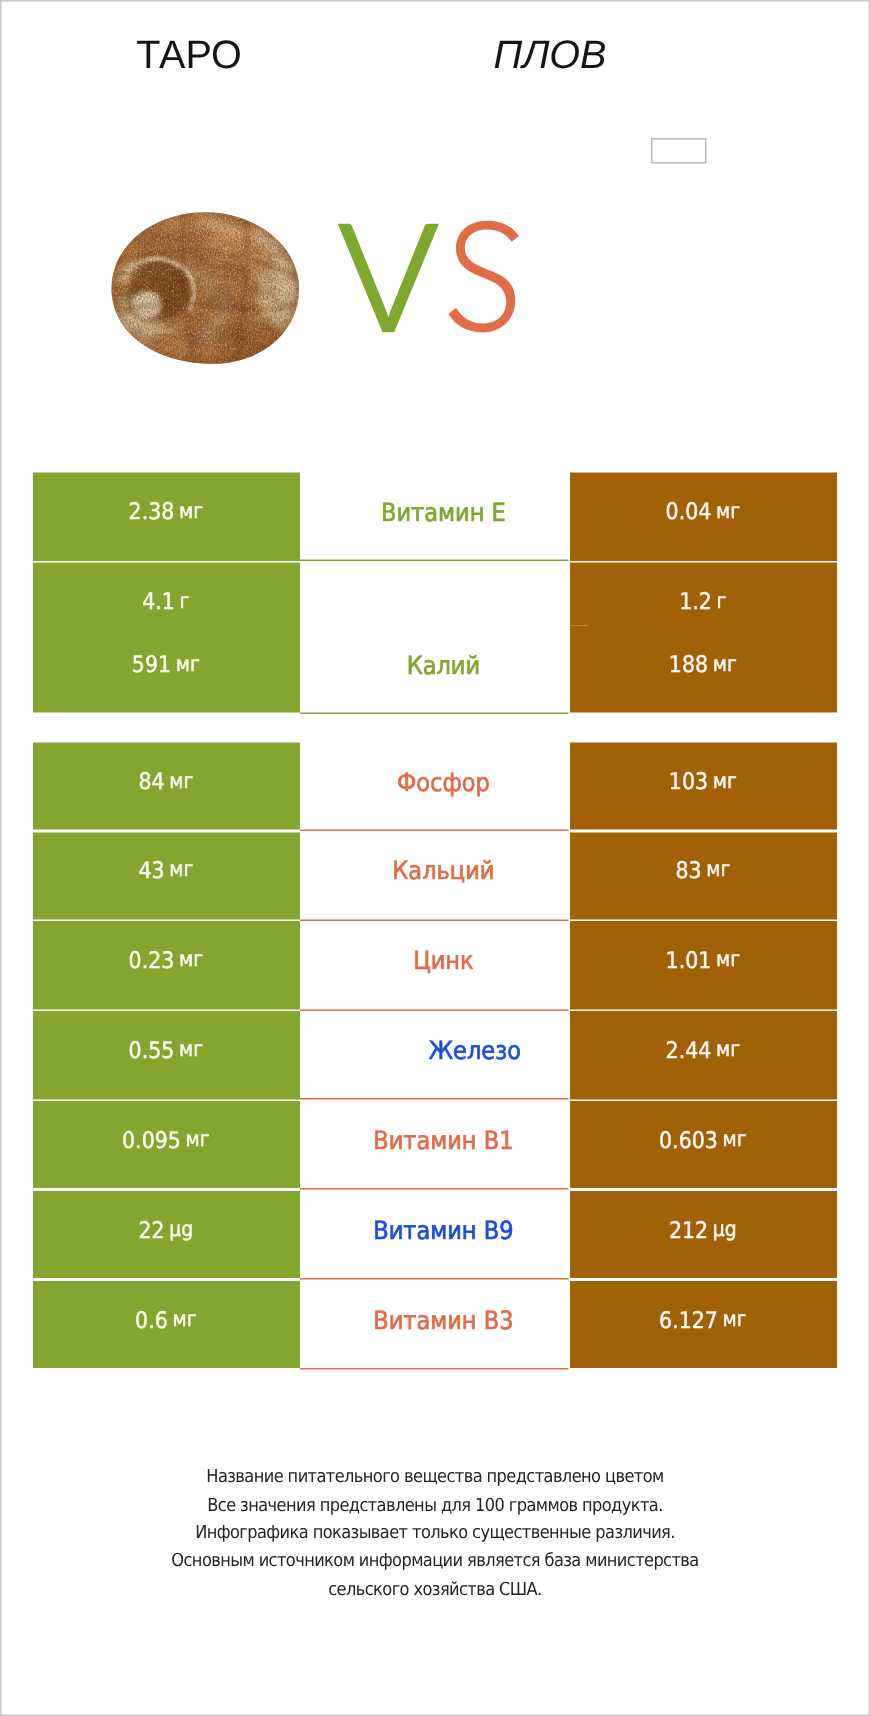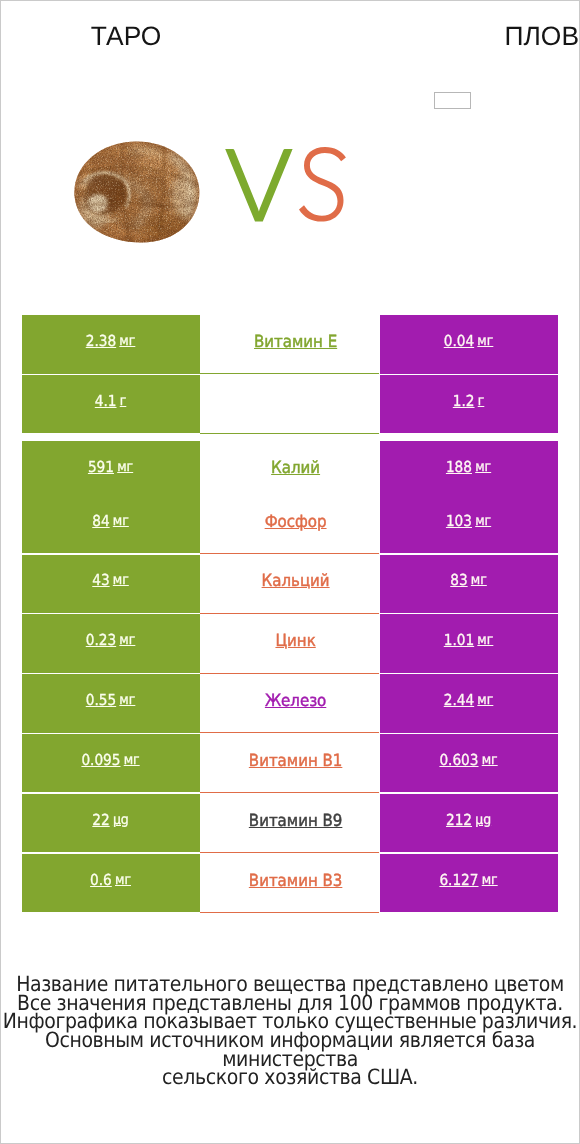--- a/index.html
+++ b/index.html
@@ -12,45 +12,45 @@
     overflow:hidden;
   }
   .page{
     position:absolute;left:0;top:0;width:578px;height:1142px;
     border:1px solid #cacaca;background:#fff;
   }
   
   .titles{position:absolute;left:0;top:0;width:578px;height:60px;}
   .title{position:absolute;top:21.5px;font-size:26.4px;line-height:26.4px;color:#151515;white-space:nowrap;}
   .title-left{left:0px;width:250px;text-align:center;}
-  .title-right{left:328px;width:250px;text-align:right;}
+  .title-right{left:328px;width:250px;text-align:left;font-style:italic;}
 
   
   .hero{position:absolute;left:0;top:60px;width:578px;height:250px;}
   .taro-img{position:absolute;left:73px;top:80px;width:126px;height:102px;}
   .vs{position:absolute;left:220.9px;top:83.9px;}
   .broken-img{position:absolute;left:433px;top:31.3px;width:37.4px;height:17.1px;box-sizing:border-box;border:1px solid #b7b7b7;background:#fff;}
 
   
   .table{position:absolute;left:0;top:0;width:578px;}
   .row{position:absolute;left:0;width:578px;height:58.3px;}
-  .cell{position:absolute;top:0;height:58.3px;box-sizing:border-box;display:flex;align-items:center;justify-content:center;text-decoration:underline;}
+  .cell{position:absolute;top:0;height:58.3px;box-sizing:border-box;display:flex;align-items:center;justify-content:center;}
   .cell>*{position:relative;top:-3.4px;}
   .cell-left{left:20.5px;width:178.1px;background:#82a62f;color:#fcffee;}
-  .cell-right{left:378.5px;width:178.1px;background:#a21caf;color:#fff8f3;}
+  .cell-right{left:378.5px;width:178.1px;background:#a16207;color:#fff8f3;}
   .cell-mid{left:198.6px;width:192px;background:#fff;}
   .rowline{position:absolute;left:198.6px;width:179.9px;top:58.2px;height:1px;}
   .num{font-family:"DejaVu Sans Condensed","DejaVu Sans",sans-serif;font-size:15.2px;font-weight:400;-webkit-text-stroke:0.3px currentColor;}
   .unit{font-family:"DejaVu Sans Condensed","DejaVu Sans",sans-serif;font-size:13.9px;font-weight:400;-webkit-text-stroke:0.3px currentColor;margin-left:3.2px;}
   .label{font-family:"DejaVu Sans Condensed","DejaVu Sans",sans-serif;font-size:16.7px;font-weight:400;-webkit-text-stroke:0.45px currentColor;}
 
   
   .footer{position:absolute;left:0;top:974px;width:578px;text-align:center;
     font-family:"DejaVu Sans Condensed","DejaVu Sans",sans-serif;
-    font-size:21px;line-height:18.65px;letter-spacing:-0.38px;color:#222;}
+    font-size:12px;line-height:18.65px;letter-spacing:-0.38px;color:#222;}
 </style>
 </head>
 <body>
 
 <div class="page">
 
   <div class="titles">
     <div class="title title-left">ТАРО</div>
     <div class="title title-right">ПЛОВ</div>
   </div>
@@ -156,21 +156,21 @@
         <div class="cell cell-left">
           <span class="num">4.1</span>
           <span class="unit">г</span>
         </div>
         <div class="rowline" style="background:#82a62f;"></div>
         <div class="cell cell-right">
           <span class="num">1.2</span>
           <span class="unit">г</span>
         </div>
       </div>
-      <div class="row" style="top: 440px;">
+      <div class="row" style="top: 416px;">
         <div class="cell cell-left">
           <span class="num">591</span>
           <span class="unit">мг</span>
         </div>
         <div class="cell cell-mid" style="color:#82a62f;">
           <span class="label">Калий</span>
         </div>
         <div class="rowline" style="background:#82a62f;"></div>
         <div class="cell cell-right">
           <span class="num">188</span>
@@ -217,21 +217,21 @@
         <div class="cell cell-right">
           <span class="num">1.01</span>
           <span class="unit">мг</span>
         </div>
       </div>
       <div class="row" style="top: 673.28px;">
         <div class="cell cell-left">
           <span class="num">0.55</span>
           <span class="unit">мг</span>
         </div>
-        <div class="cell cell-mid" style="color:#a21caf;">
+        <div class="cell cell-mid" style="color:#1d4ed8;margin-left:21px;">
           <span class="label">Железо</span>
         </div>
         <div class="rowline" style="background:#e06c48;"></div>
         <div class="cell cell-right">
           <span class="num">2.44</span>
           <span class="unit">мг</span>
         </div>
       </div>
       <div class="row" style="top: 733.11px;">
         <div class="cell cell-left">
@@ -245,21 +245,21 @@
         <div class="cell cell-right">
           <span class="num">0.603</span>
           <span class="unit">мг</span>
         </div>
       </div>
       <div class="row" style="top: 792.94px;">
         <div class="cell cell-left">
           <span class="num">22</span>
           <span class="unit">µg</span>
         </div>
-        <div class="cell cell-mid" style="color:#404040;">
+        <div class="cell cell-mid" style="color:#1d4ed8;">
           <span class="label">Витамин В9</span>
         </div>
         <div class="rowline" style="background:#e06c48;"></div>
         <div class="cell cell-right">
           <span class="num">212</span>
           <span class="unit">µg</span>
         </div>
       </div>
       <div class="row" style="top: 852.77px;">
         <div class="cell cell-left">

